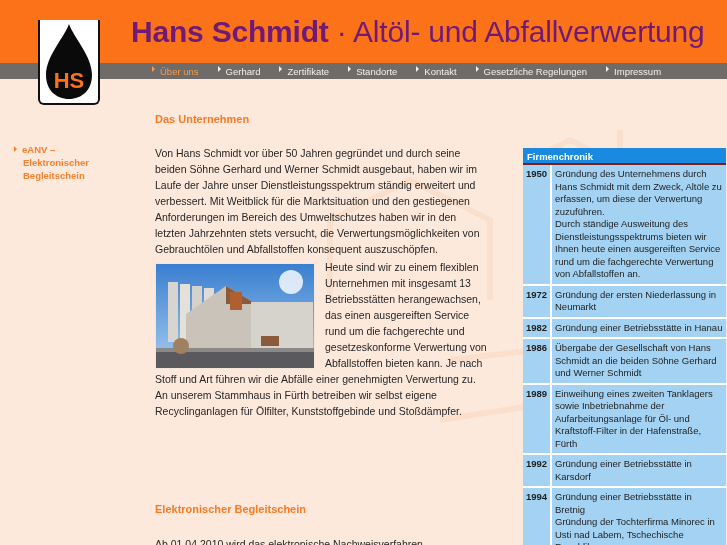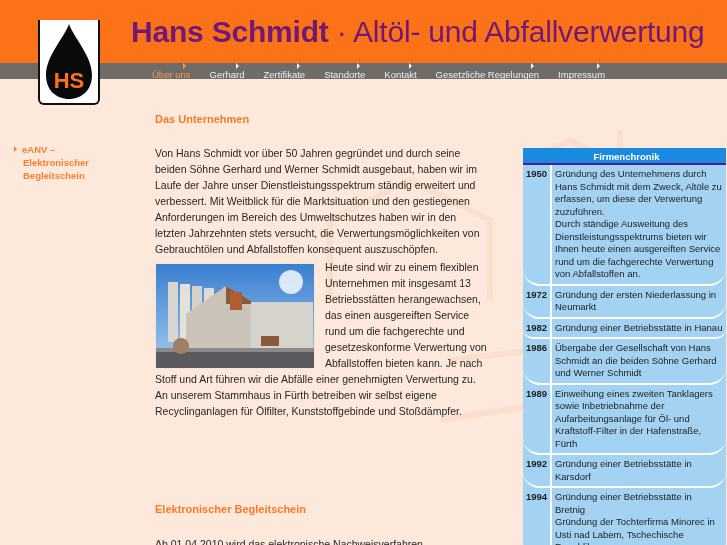--- a/index.html
+++ b/index.html
@@ -3,40 +3,40 @@
 <meta charset="utf-8">
 <style>
   * { box-sizing: border-box; margin: 0; padding: 0; }
   html, body { width: 727px; height: 545px; overflow: hidden; }
   body { background: #fde9dc; font-family: "Liberation Sans", sans-serif; color: #222; position: relative; }
   .header { position: absolute; left: 0; top: 0; width: 727px; height: 63px; background: #fb7219; }
   .site-title { position: absolute; left: 131px; top: 15px; font-size: 30px; color: #701a75; white-space: nowrap; letter-spacing: -0.2px; }
   .site-title b { font-weight: bold; }
   .navbar { position: absolute; left: 0; top: 63px; width: 727px; height: 16px; background: #6e6b69; }
   .nav { position: absolute; left: 152px; top: 0; height: 16px; display: flex; align-items: center; }
-  .nav-item { font-size: 9.5px; color: #f1f1f1; margin-right: 19px; display: flex; align-items: flex-end; white-space: nowrap; cursor: pointer; flex-direction: column; }
+  .nav-item { font-size: 9.5px; color: #f1f1f1; margin-right: 19px; display: flex; align-items: flex-start; white-space: nowrap; cursor: pointer; }
   .nav-item.active { color: #f79a4a; }
   .nav-arrow { display: inline-block; width: 0; height: 0; border-top: 3px solid transparent; border-bottom: 3px solid transparent; border-left: 3px solid currentColor; margin-right: 5px; }
   .logo { position: absolute; left: 38px; top: 20px; width: 62px; height: 85px; background: #fff; border: 2px solid #111; border-top: none; border-radius: 0 0 6px 6px; }
   .logo svg { position: absolute; left: 0; top: 0; }
   .bg-sketch { position: absolute; left: 150px; top: 100px; width: 577px; height: 445px; opacity: 0.35; pointer-events: none; }
   .sidenav { position: absolute; left: 14px; top: 143px; font-size: 9.5px; font-weight: bold; color: #f9802e; line-height: 13px; }
   .sidenav-arrow { display: inline-block; width: 0; height: 0; border-top: 3px solid transparent; border-bottom: 3px solid transparent; border-left: 3px solid #f9802e; margin-right: 5px; vertical-align: 1px; }
   .sidenav .indent { padding-left: 9px; display: block; }
   .main { position: absolute; left: 155px; top: 113px; width: 335px; }
   h2 { color: #f97a22; font-size: 11px; font-weight: bold; }
   .para { font-size: 10.5px; line-height: 16px; color: #262626; }
   .intro { margin-top: 20px; }
   .photo { float: left; width: 160px; height: 106px; margin: 4px 10px 2px 0; border: 1px solid #f3e6d8; overflow: hidden; }
   .flowtext { margin-top: 2px; }
   .section2 { position: absolute; left: 155px; top: 503px; }
   .section2 .para { margin-top: 21px; white-space: nowrap; }
   .chronik { position: absolute; left: 523px; top: 148px; width: 203px; background: #a4d2f2; font-size: 9.5px; line-height: 12.5px; color: #1e1e1e; }
-  .chronik-head { background: #1a8ae0; color: #fff; font-weight: bold; font-size: 9.5px; height: 17px; line-height: 17px; padding-left: 4px; border-bottom: 2px solid #4c1d95; text-align: center; }
-  .chronik-row { display: flex; border-bottom: 2px solid #fff; padding: 3px 0 3px 0; border-radius: 17px; }
+  .chronik-head { background: #1a8ae0; color: #fff; font-weight: bold; font-size: 9.5px; height: 17px; line-height: 17px; padding-left: 4px; border-bottom: 2px solid #7f1d1d; }
+  .chronik-row { display: flex; border-bottom: 2px solid #fff; padding: 3px 0 3px 0; }
   .chronik-year { width: 27px; padding-left: 3px; font-weight: bold; flex-shrink: 0; }
   .chronik-sep { width: 2px; background: #fff; margin: -3px 3px -3px 0; flex-shrink: 0; }
   .chronik-text { flex: 1; padding-right: 3px; white-space: pre-line; }
 </style>
 </head>
 <body>
 
 <div class="header">
   <div class="site-title"><b>Hans Schmidt</b><span> · Altöl- und Abfallverwertung</span></div>
 </div>

